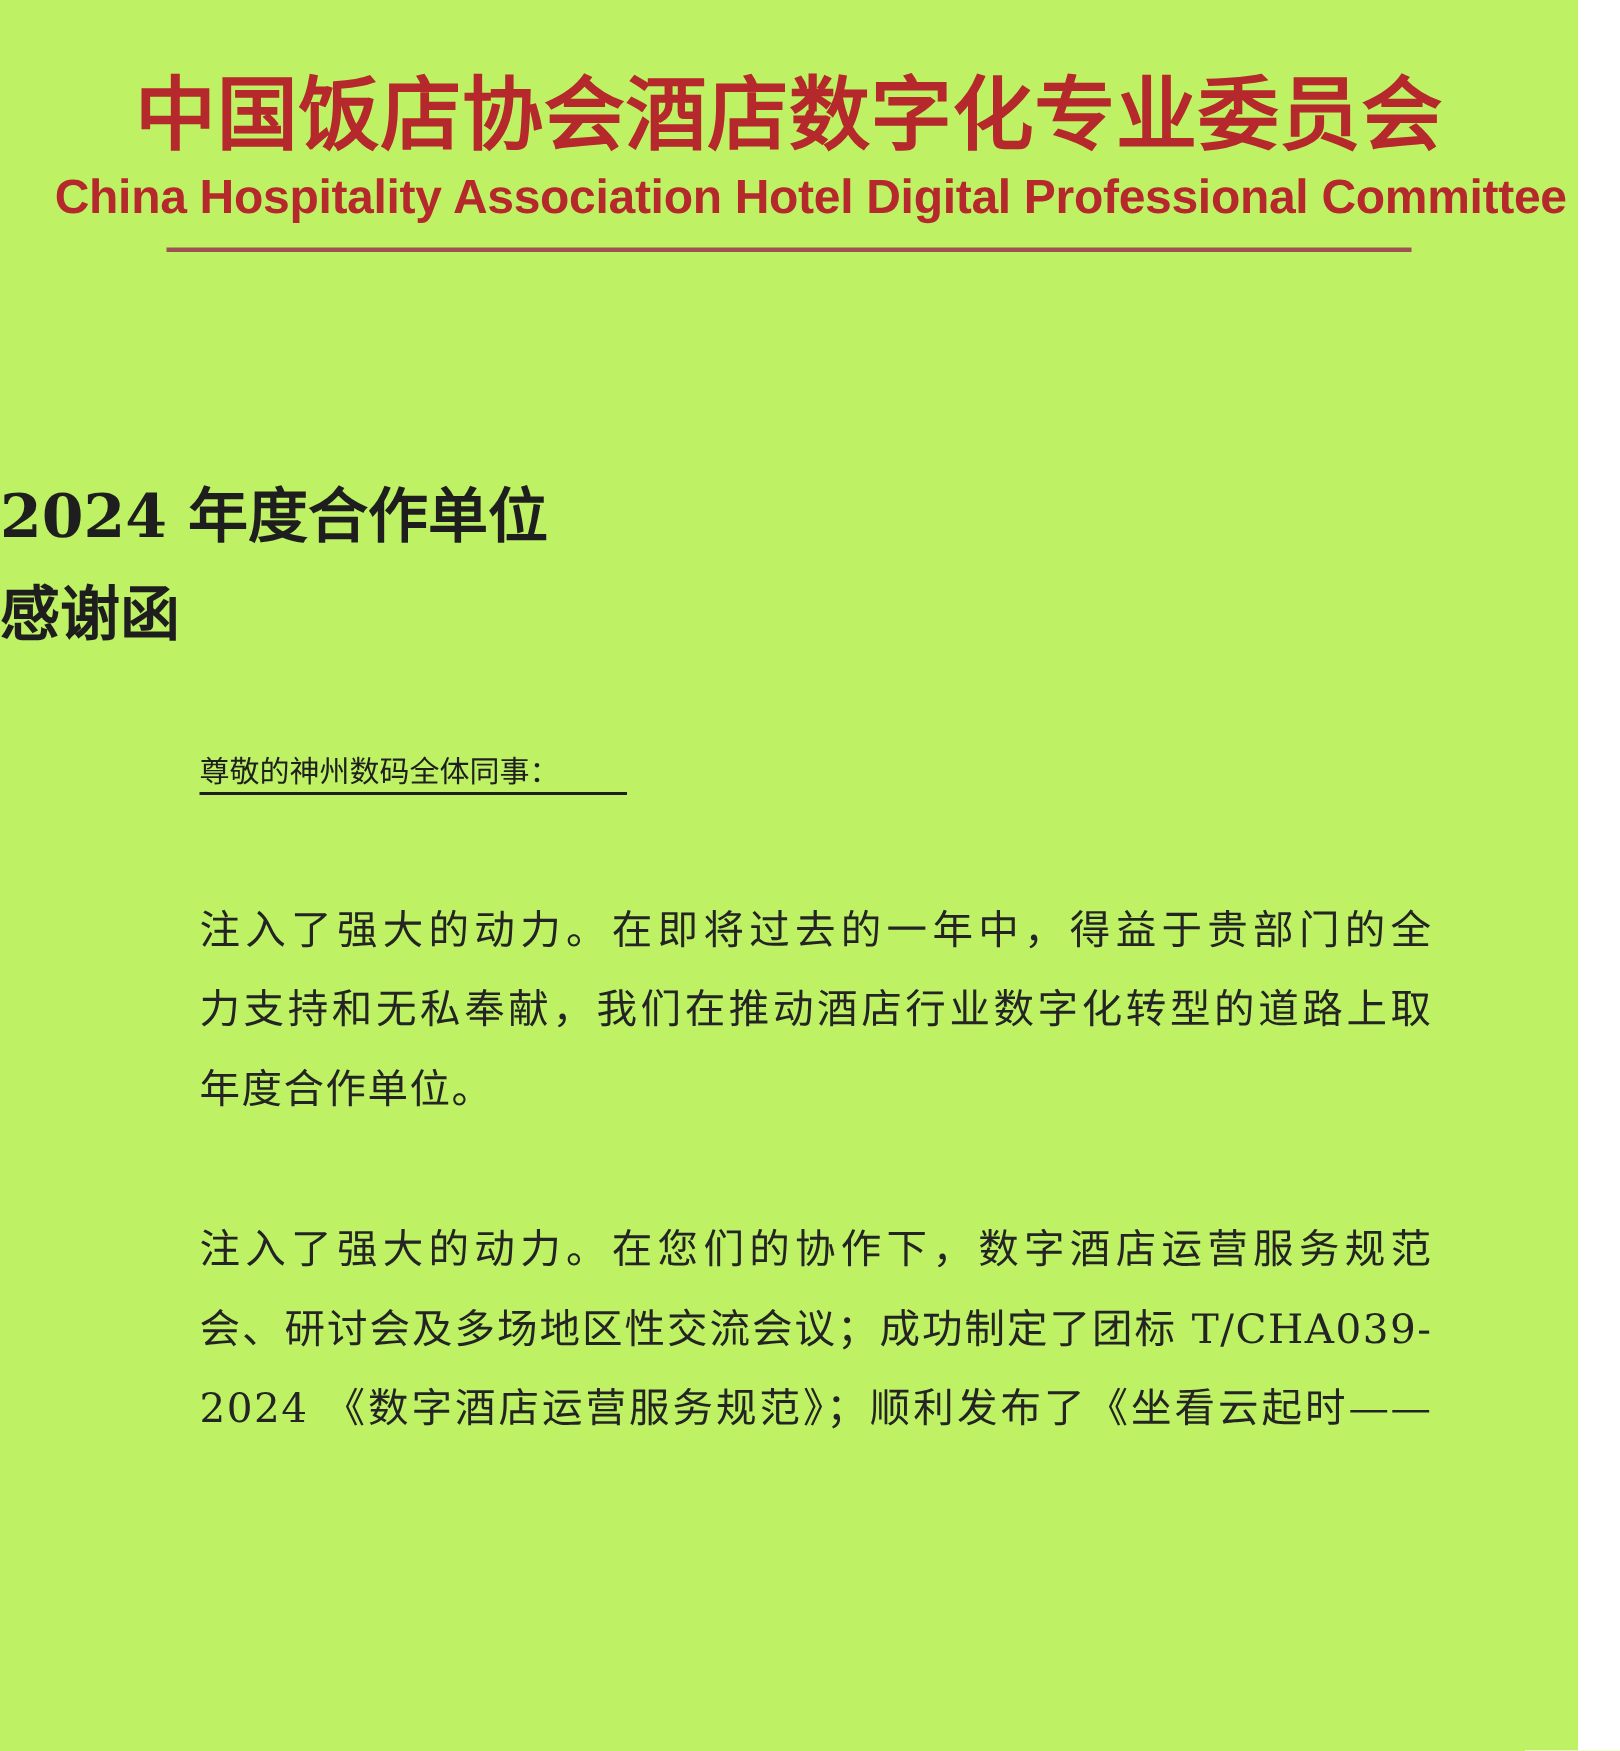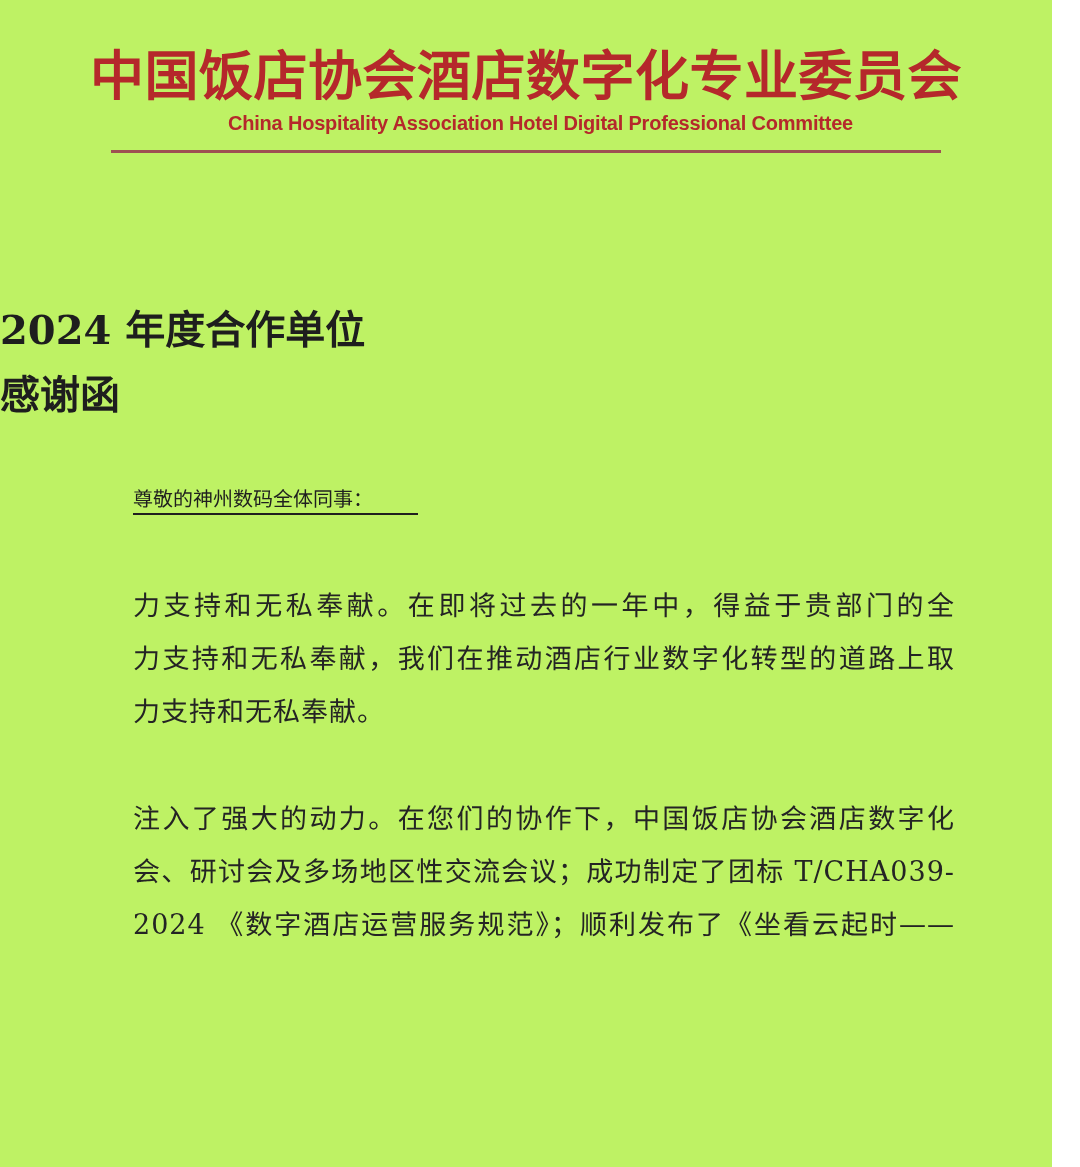--- a/index.html
+++ b/index.html
@@ -26,21 +26,21 @@
     font-size: 54px;
     font-weight: bold;
     line-height: 1.2;
     white-space: nowrap;
     letter-spacing: 0.5px;
   }
   .org-en {
     color: #b5282b;
     font-family: "Liberation Sans", sans-serif;
     font-weight: bold;
-    font-size: 20px;
+    font-size: 32px;
     line-height: 1.25;
     margin-top: 2px;
     letter-spacing: -0.2px;
     white-space: nowrap;
     margin-left: 29px;
   }
   .letterhead-rule {
     width: 830px;
     height: 3px;
     background: #9e5152;
@@ -105,26 +105,26 @@
     <span class="title-line">感谢函</span>
   </h1>
 
   <main class="content">
 
     <p class="salutation">
       <span class="salutation-text">尊敬的神州数码全体同事：</span>
     </p>
 
     <div class="para para-1">
-      <div class="line fill">力支持和无私奉献。在即将过去的一年中，得益于贵部门的全</div>
+      <div class="line fill">注入了强大的动力。在即将过去的一年中，得益于贵部门的全</div>
       <div class="line fill">力支持和无私奉献，我们在推动酒店行业数字化转型的道路上取</div>
-      <div class="line">力支持和无私奉献。</div>
+      <div class="line">年度合作单位。</div>
     </div>
 
     <div class="para para-2">
-      <div class="line fill">注入了强大的动力。在您们的协作下，中国饭店协会酒店数字化</div>
+      <div class="line fill">注入了强大的动力。在您们的协作下，数字酒店运营服务规范</div>
       <div class="line fill">会、研讨会及多场地区性交流会议；成功制定了团标 T/CHA039-</div>
       <div class="line fill">2024 《数字酒店运营服务规范》；顺利发布了《坐看云起时——</div>
     </div>
 
   </main>
 
 </div>
 
 </body></html>

